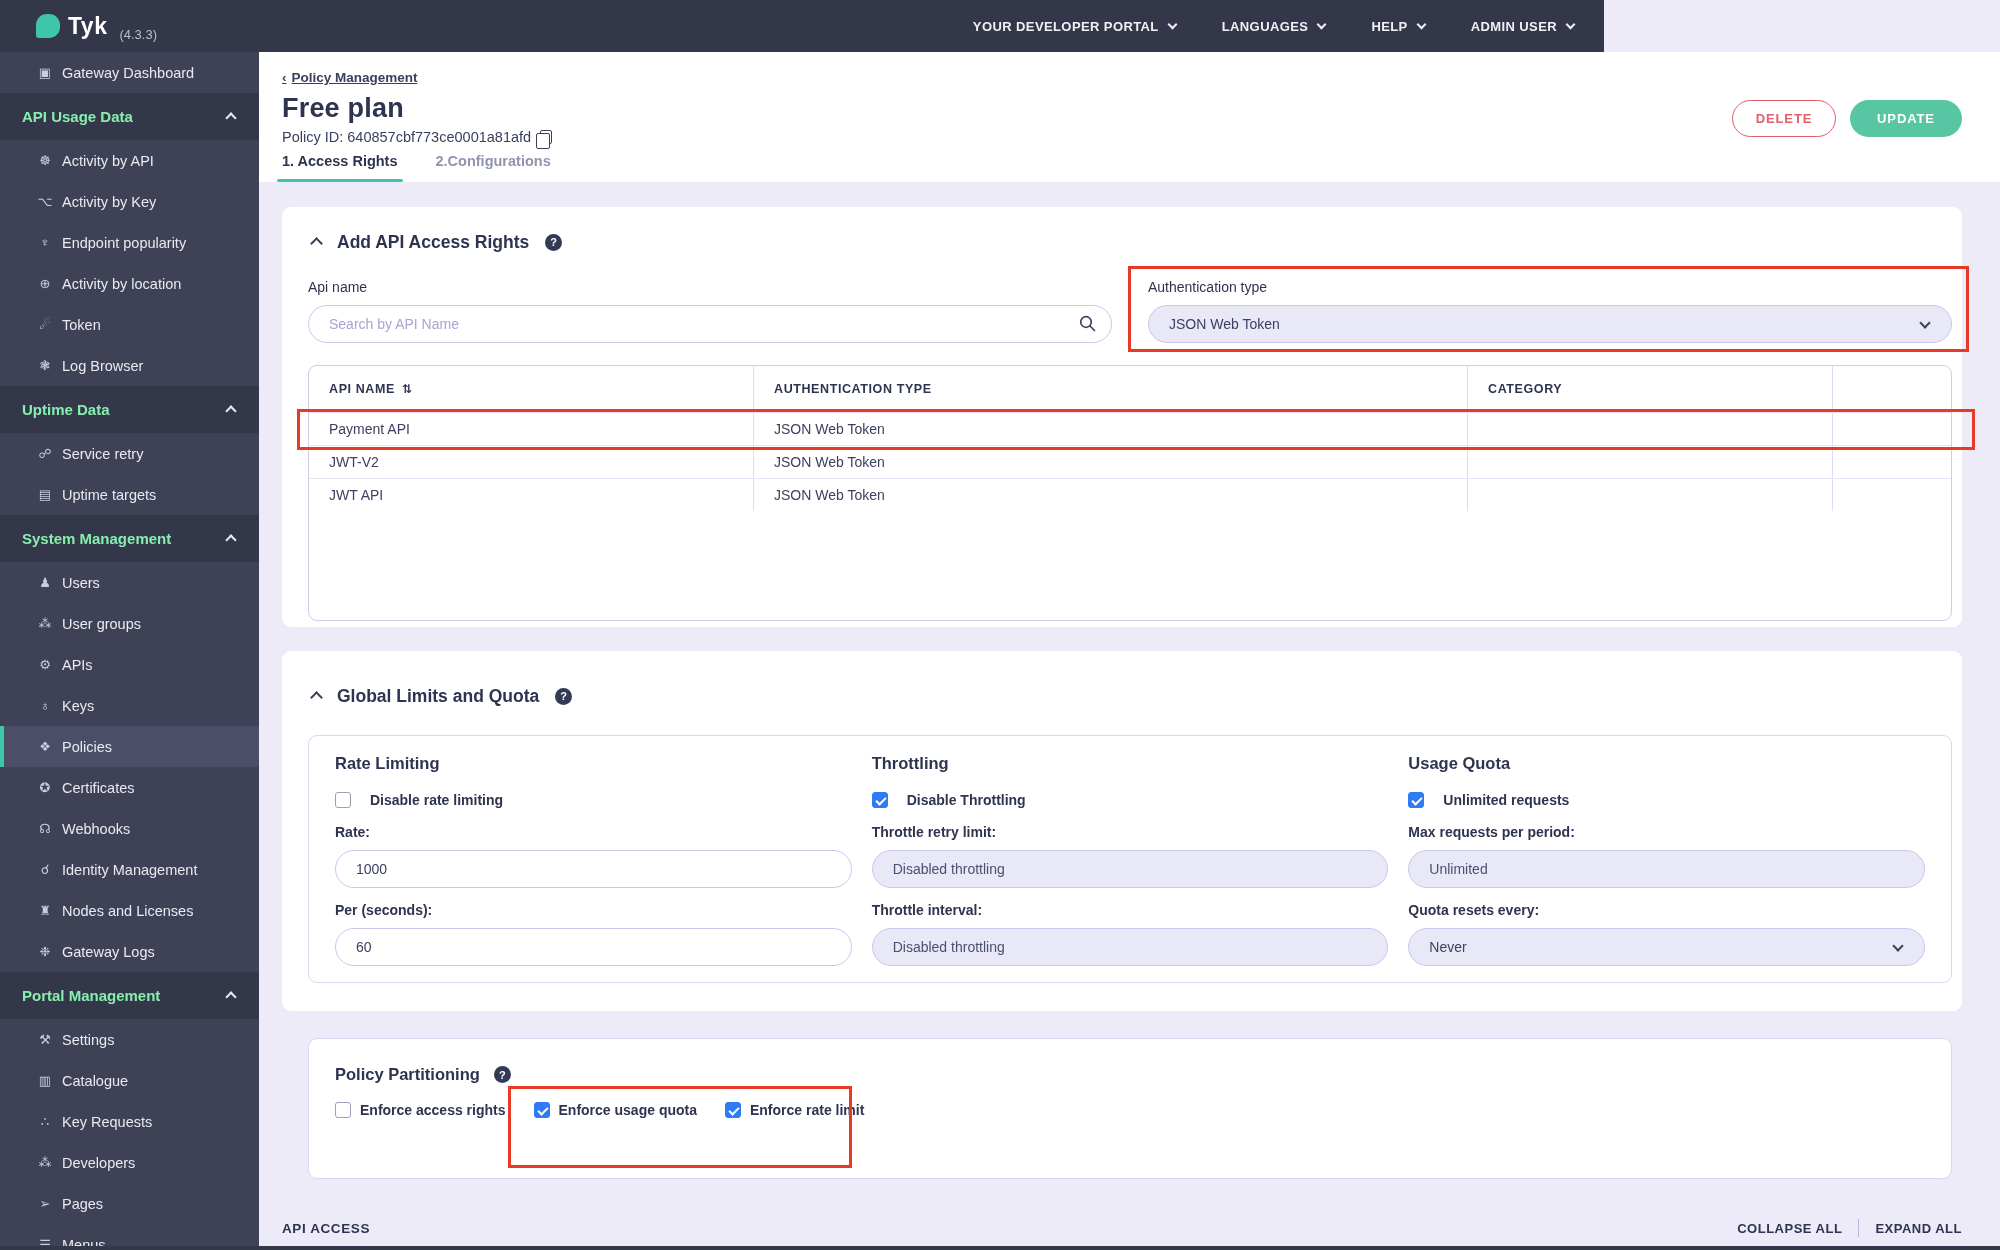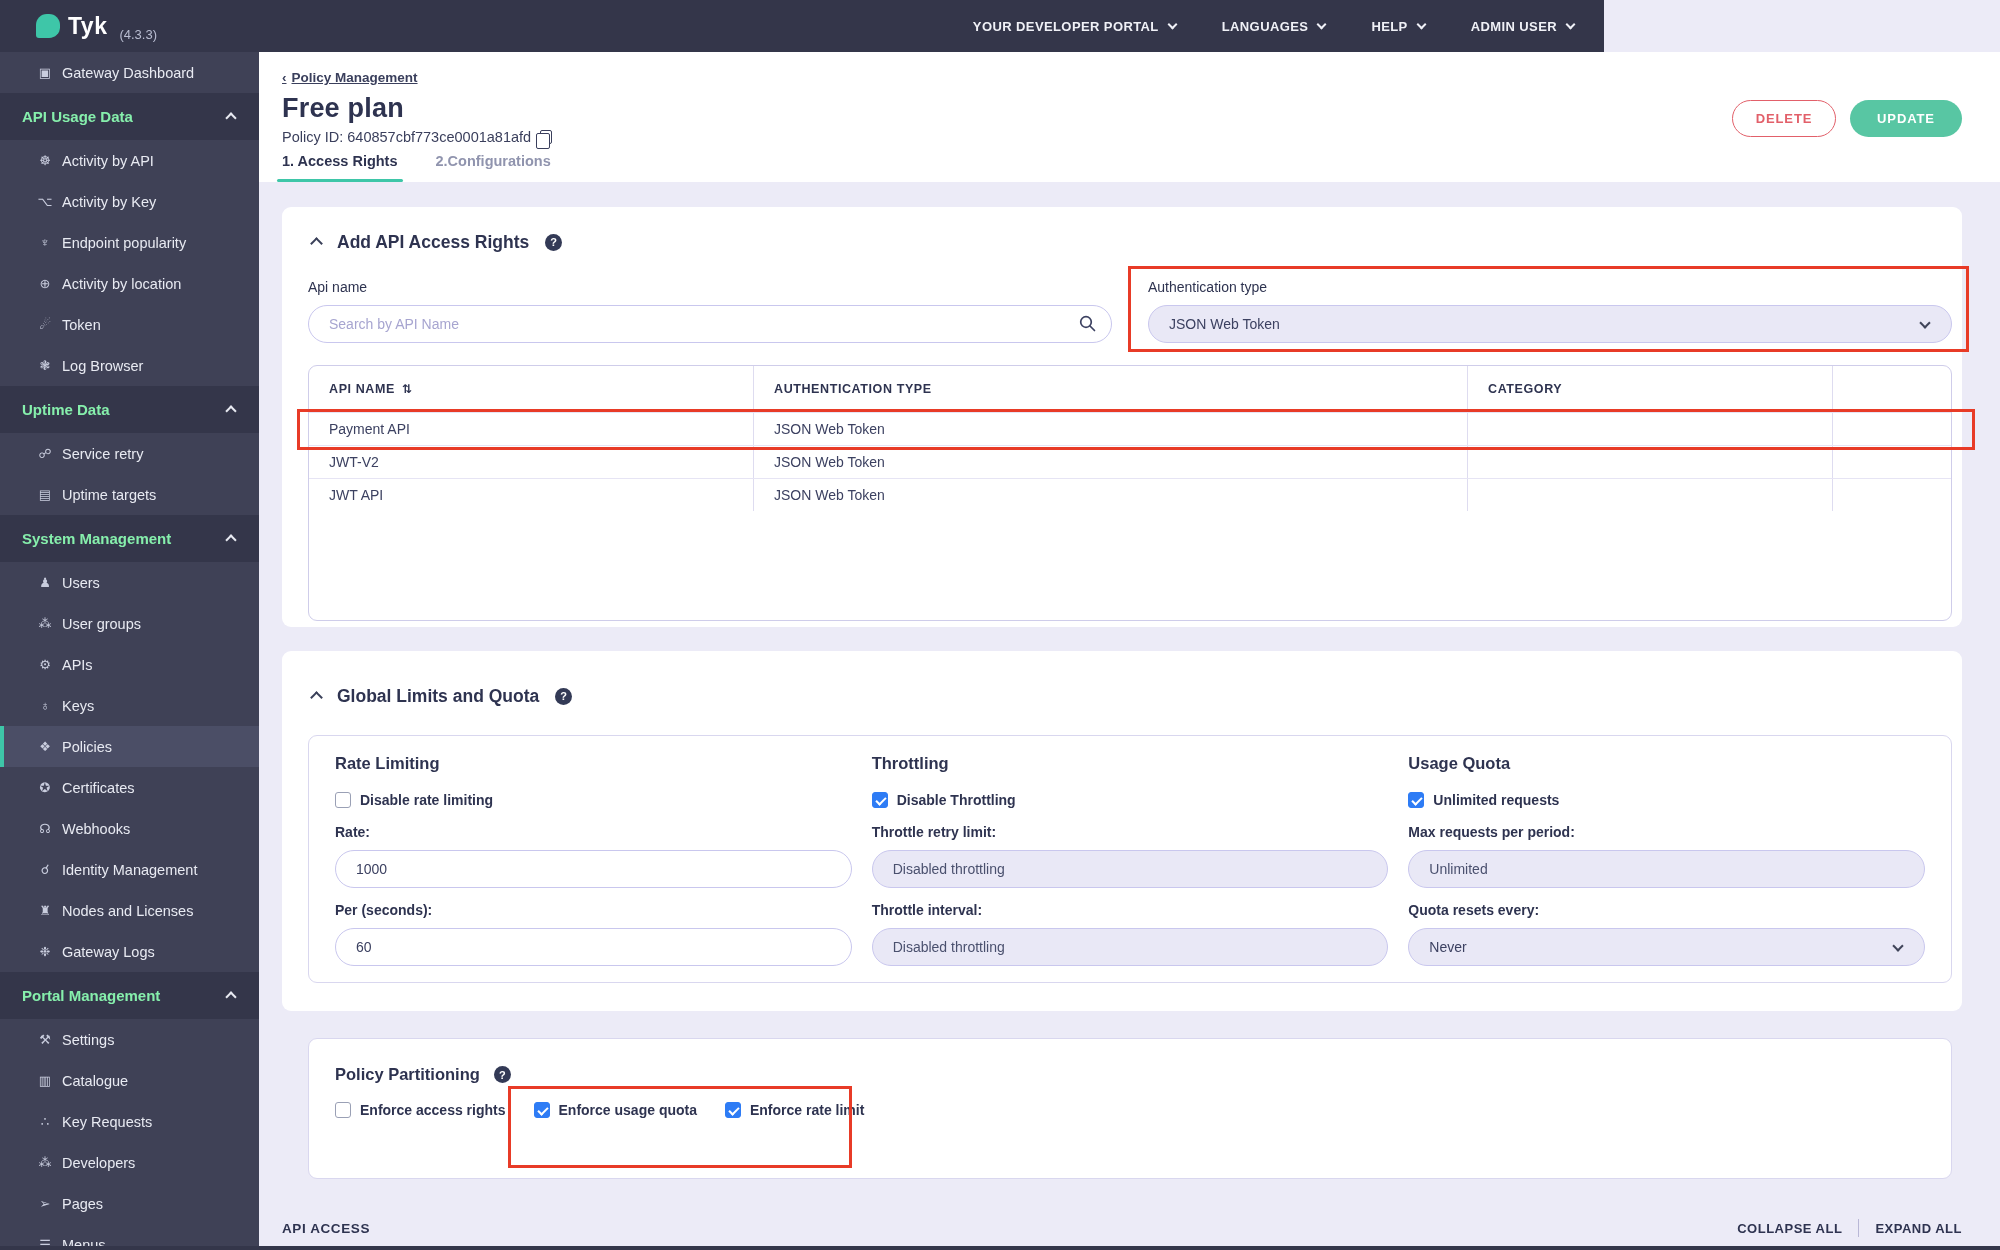--- a/index.html
+++ b/index.html
@@ -84,21 +84,21 @@
   .th:not(:last-child), .td:not(:last-child) { border-right:1px solid #DEDCF0; }
   .tr + .tr { border-top:1px solid #E6E4F4; }
   .sort-glyph { font-size:12px; color:#2E3350; cursor:pointer; }
 
   
   .card2 { margin-top:24px; height:360px; padding:32px 10px 0 26px; }
   .limits-box { margin-top:26px; width:1644px; height:248px; border:1px solid #D9D7EF; border-radius:9px;
                 padding:18px 26px; display:flex; gap:20px; }
   .limit-col { flex:1; }
   .limit-title { font-size:16.5px; font-weight:700; color:#2E3350; height:20px; }
-  .cb-row { display:flex; align-items:center; gap:9px; margin-top:16px; height:20px; }
+  .cb-row { display:flex; align-items:center; gap:19px; margin-top:16px; height:20px; }
   .cb { width:16px; height:16px; border:1.5px solid #9AA0B5; border-radius:3px; background:#fff; position:relative;
         cursor:pointer; flex:0 0 16px; }
   .cb.checked { background:#2E7CF5; border-color:#2E7CF5; }
   .cb.checked::after { content:''; position:absolute; left:5px; top:1.5px; width:4px; height:8px;
         border-right:2px solid #fff; border-bottom:2px solid #fff; transform:rotate(45deg); }
   .cb-label { font-size:14px; font-weight:600; color:#2E3350; cursor:pointer; }
   .limit-label { margin-top:14px; font-size:14px; font-weight:600; color:#2E3350; height:18px; }
   .limit-col .pill-input, .limit-col .select, .limit-col .pill-disabled { margin-top:8px; }
 
   

